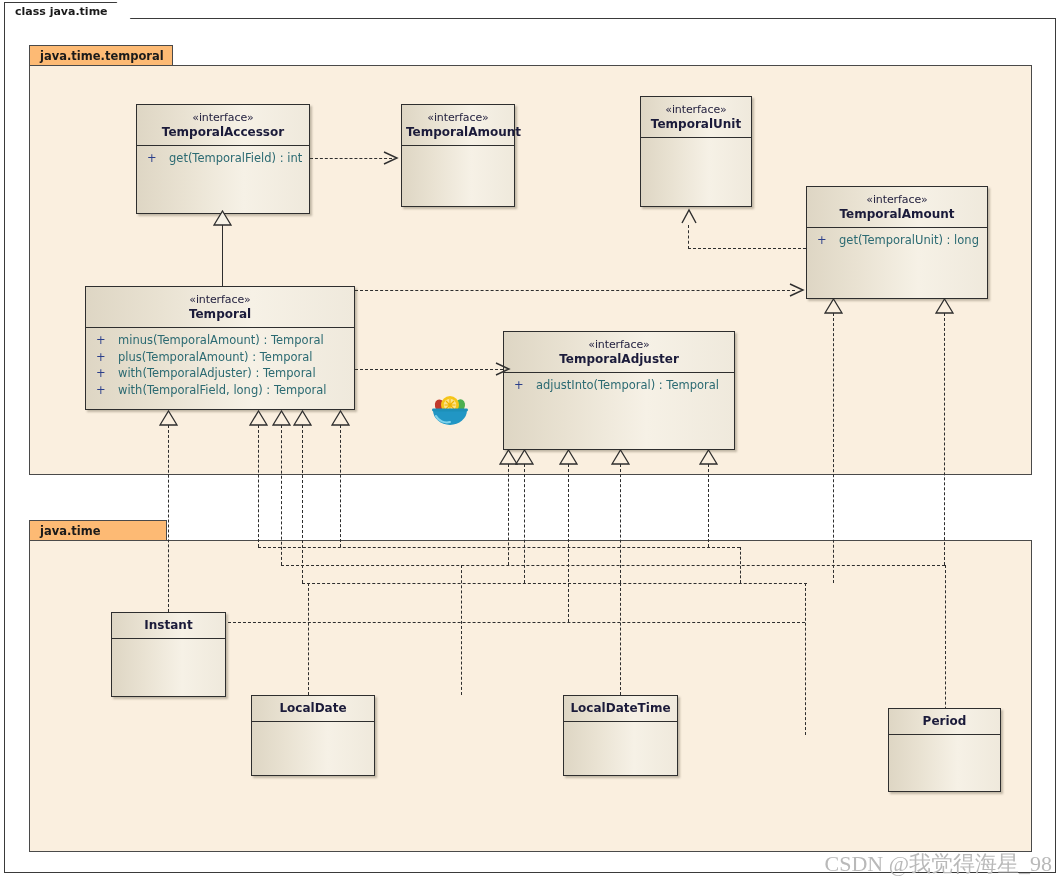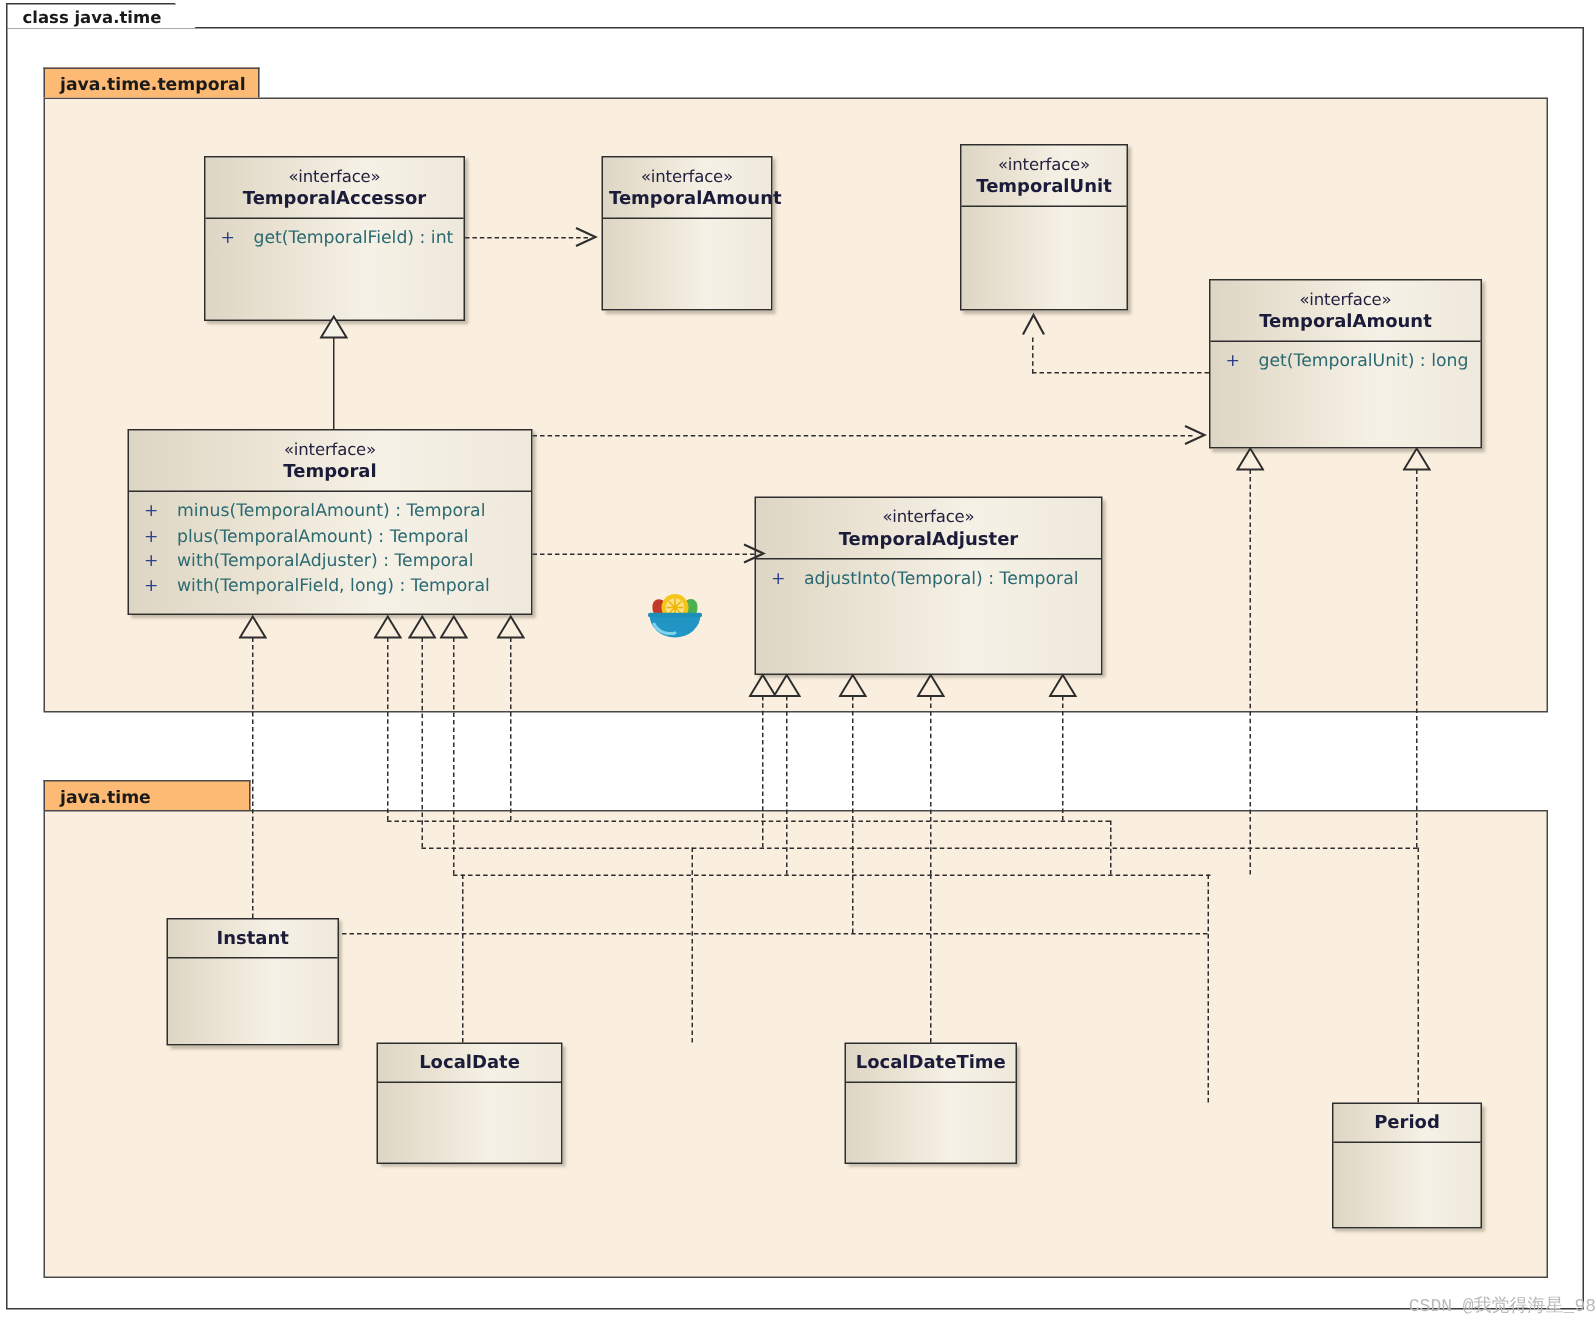--- a/index.html
+++ b/index.html
@@ -140,25 +140,25 @@
   }
   .arrow-wrap svg { display: block; }
   
   #fruit-icon {
     position: absolute;
     z-index: 7;
   }
   
   #watermark {
     position: absolute;
-    right: 0;
+    right: 12px;
     bottom: 2px;
-    font-size: 12px;
+    font-size: 22px;
     color: #b9b9b9;
-    font-family: Liberation Mono, monospace;
+    font-family: Liberation Serif, serif;
     white-space: nowrap;
     z-index: 20;
   }
 </style>
 </head>
 <body>
 
 <div id="canvas">
 
   <div id="frame"></div>
@@ -405,21 +405,21 @@
 
   <div class="uml" style="left:563px; top:695px; width:115px; height:81px;">
     <div class="uml-head">
       <div class="cname">LocalDateTime</div>
     </div>
     <div class="uml-body"></div>
   </div>
 
 
 
-  <div class="uml" style="left:888px; top:735px; width:100px; height:84px;">
+  <div class="uml" style="left:888px; top:708px; width:113px; height:84px;">
     <div class="uml-head">
       <div class="cname">Period</div>
     </div>
     <div class="uml-body"></div>
   </div>
 
   <div id="watermark">CSDN @我觉得海星_98</div>
 
 </div>
 

